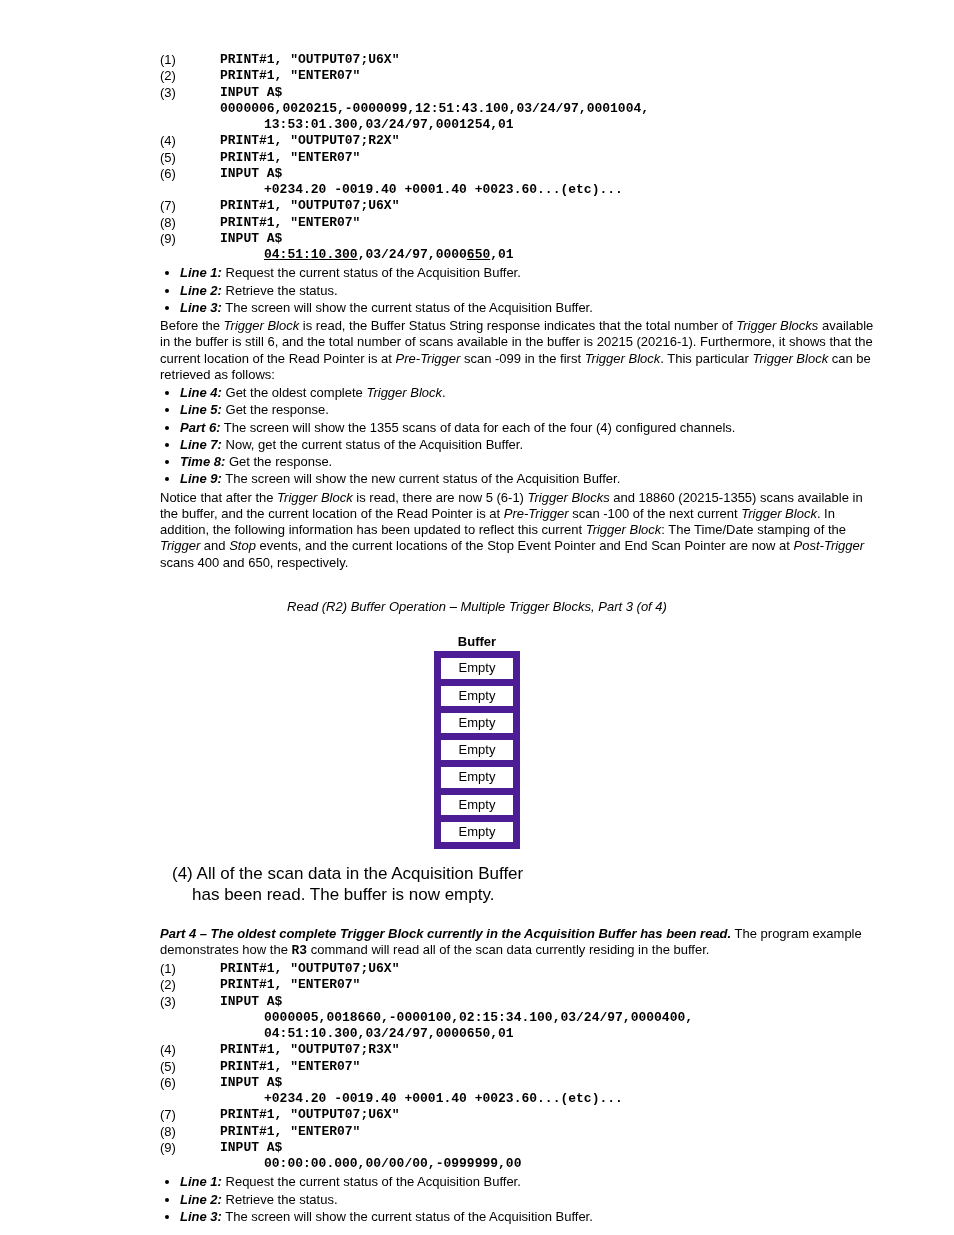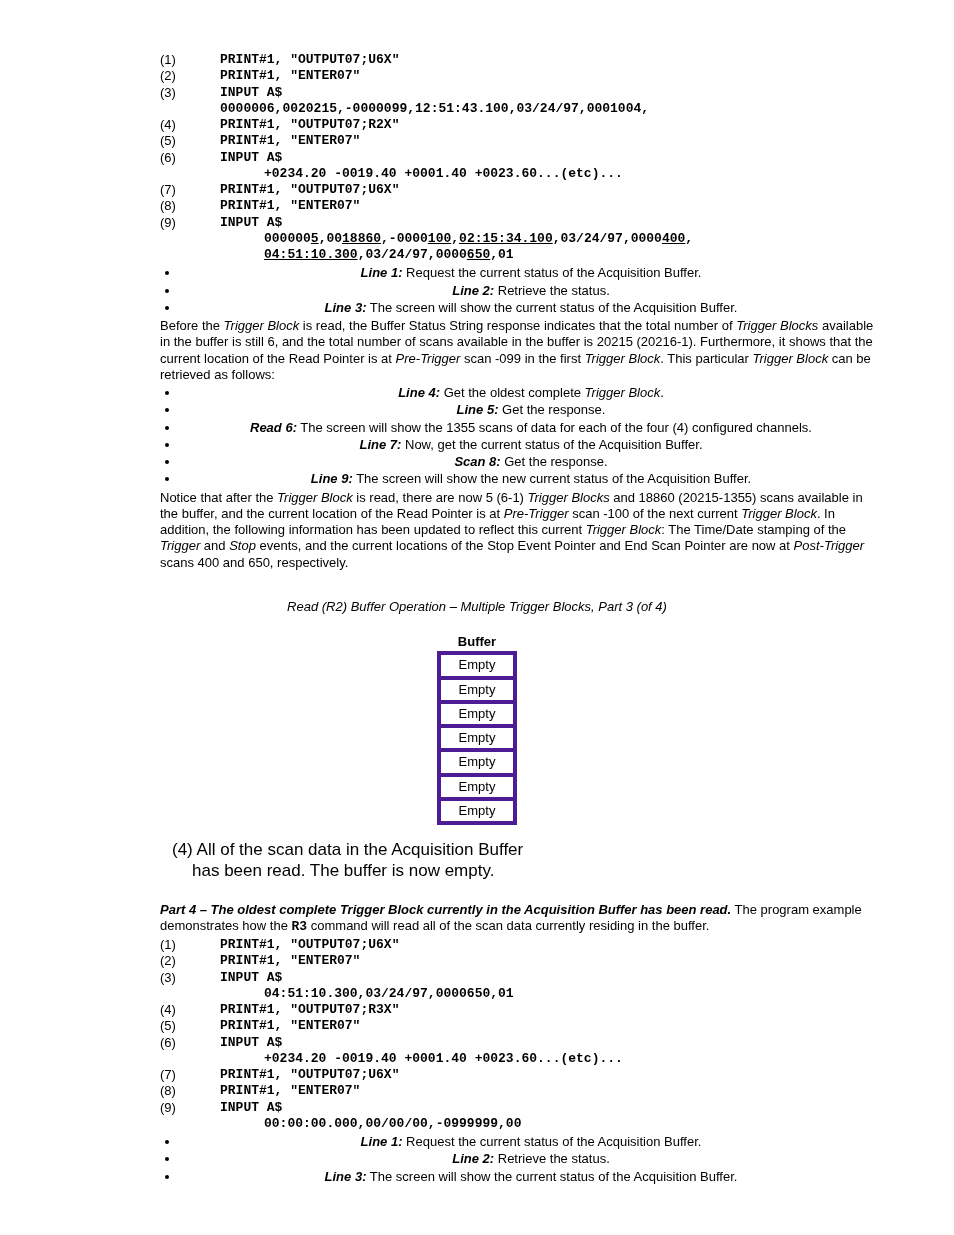--- a/index.html
+++ b/index.html
@@ -11,30 +11,30 @@
     padding: 52px 72px 40px 72px;
     width: 954px;
     box-sizing: border-box;
     line-height: 1.25;
   }
   .mono { font-family: "Courier New", Courier, monospace; font-weight: bold; }
   .code-line { display: flex; }
   .code-line .num { width: 60px; font-family: Arial; font-size: 13px; }
   .code-line .cmd { font-family: "Courier New", monospace; font-weight: bold; }
   .indent-output { margin-left: 148px; font-family: "Courier New", monospace; font-weight: bold; }
-  .bullets { margin: 2px 0 2px 88px; padding: 0; list-style: disc; text-align: center; }
+  .bullets { margin: 2px 0 2px 88px; padding: 0; list-style: disc; }
   .bullets li { margin: 0 0 1px 20px; }
   .bullets li .lbl { font-weight: bold; font-style: italic; }
   .para { margin: 2px 0 2px 88px; }
   .ital { font-style: italic; }
   .caption { text-align: center; font-style: italic; margin: 28px 0 18px 0; font-size: 13px; }
   .buffer-wrap { width: 100%; text-align: center; }
   .buffer-table { margin: 0 auto; border-collapse: collapse; padding-left: 24px; }
   .buffer-table th { font-weight: bold; padding: 1px 18px; border: 1px solid #000; border-top: none; border-left: none; border-right: none; }
-  .buffer-table td { border: 4px solid #4c1d95; padding: 2px 18px; font-size: 13px; }
+  .buffer-table td { border: 7px solid #4c1d95; padding: 2px 18px; font-size: 13px; }
   .buffer-note { margin: 14px 0 20px 100px; font-size: 17px; }
   .part-hdr { margin: 10px 0 2px 88px; }
   .part-hdr .bi { font-weight: bold; font-style: italic; }
   .underline { text-decoration: underline; }
 </style>
 </head>
 <body>
 
 <div>
   <div class="code-line" style="margin-left: 88px;">
@@ -43,20 +43,21 @@
     </div>
   <div style="margin-left:88px" class="code-line">
       <span class="num">(2)</span>
       <span class="cmd">PRINT#1, "ENTER07"</span>
     </div>
   <div style="margin-left:88px" class="code-line">
       <span class="num">(3)</span>
       <span class="cmd">INPUT A$</span>
     </div>
   <div class="indent-output" style="">0000006,0020215,-0000099,12:51:43.100,03/24/97,0001004,</div>
+  <div class="indent-output" style="margin-left:192px">13:53:01.300,03/24/97,0001254,01</div>
   <div style="margin-left:88px" class="code-line">
       <span class="num">(4)</span>
       <span class="cmd">PRINT#1, "OUTPUT07;R2X"</span>
     </div>
   <div style="margin-left:88px" class="code-line">
       <span class="num">(5)</span>
       <span class="cmd">PRINT#1, "ENTER07"</span>
     </div>
   <div style="margin-left:88px" class="code-line">
       <span class="num">(6)</span>
@@ -68,40 +69,39 @@
       <span class="cmd">PRINT#1, "OUTPUT07;U6X"</span>
     </div>
   <div style="margin-left:88px" class="code-line">
       <span class="num">(8)</span>
       <span class="cmd">PRINT#1, "ENTER07"</span>
     </div>
   <div style="margin-left:88px" class="code-line">
       <span class="num">(9)</span>
       <span class="cmd">INPUT A$</span>
     </div>
-  <div class="indent-output" style="margin-left:192px"><span>000000</span><span class="underline">5</span><span>,00</span><span class="underline">18860</span><span>,-0000</span><span class="underline">100</span><span>,</span><span class="underline">02:15:34.100</span><span>,03/24/97,0000</span><span class="underline">400</span><span>,</span></div>
   <div class="indent-output" style="margin-left:192px"><span class="underline">04:51:10.300</span><span>,03/24/97,0000</span><span class="underline">650</span><span>,01</span></div>
 </div>
 
 <ul class="bullets">
   <li><span class="lbl">Line 1:</span><span> Request the current status of the Acquisition Buffer.</span></li>
   <li><span class="lbl">Line 2:</span><span> Retrieve the status.</span></li>
   <li><span class="lbl">Line 3:</span><span> The screen will show the current status of the Acquisition Buffer.</span></li>
 </ul>
 
 <div class="para">
   <span>Before the </span><span class="ital">Trigger Block</span><span> is read, the Buffer Status String response indicates that the total number of </span><span class="ital">Trigger Blocks</span><span> available in the buffer is still 6, and the total number of scans available in the buffer is 20215 (20216-1).  Furthermore, it shows that the current location of the Read Pointer is at </span><span class="ital">Pre-Trigger</span><span> scan -099 in the first </span><span class="ital">Trigger Block</span><span>.  This particular </span><span class="ital">Trigger Block</span><span> can be retrieved as follows:</span>
 </div>
 
 <ul class="bullets">
   <li><span class="lbl">Line 4:</span><span> Get the oldest complete </span><span class="ital">Trigger Block</span><span>.</span></li>
   <li><span class="lbl">Line 5:</span><span> Get the response.</span></li>
-  <li><span class="lbl">Read 6:</span><span> The screen will show the 1355 scans of data for each of the four (4) configured channels.</span></li>
+  <li><span class="lbl">Part 6:</span><span> The screen will show the 1355 scans of data for each of the four (4) configured channels.</span></li>
   <li><span class="lbl">Line 7:</span><span> Now, get the current status of the Acquisition Buffer.</span></li>
-  <li><span class="lbl">Scan 8:</span><span> Get the response.</span></li>
+  <li><span class="lbl">Time 8:</span><span> Get the response.</span></li>
   <li><span class="lbl">Line 9:</span><span> The screen will show the new current status of the Acquisition Buffer.</span></li>
 </ul>
 
 <div class="para">
   <span>Notice that after the </span><span class="ital">Trigger Block</span><span> is read, there are now 5 (6-1) </span><span class="ital">Trigger Blocks</span><span> and 18860 (20215-1355) scans available in the buffer, and the current location of the Read Pointer is at </span><span class="ital">Pre-Trigger</span><span> scan -100 of the next current </span><span class="ital">Trigger Block</span><span>.  In addition, the following information has been updated to reflect this current </span><span class="ital">Trigger Block</span><span>: The Time/Date stamping of the </span><span class="ital">Trigger</span><span> and </span><span class="ital">Stop</span><span> events, and the current locations of the Stop Event Pointer and End Scan Pointer are now at </span><span class="ital">Post-Trigger</span><span> scans 400 and 650, respectively.</span>
 </div>
 
 <div class="caption">Read (R2) Buffer Operation – Multiple Trigger Blocks, Part 3 (of 4)</div>
 
 <div class="buffer-wrap">
@@ -150,20 +150,21 @@
       <span class="cmd">PRINT#1, "OUTPUT07;U6X"</span>
     </div>
   <div style="margin-left:88px" class="code-line">
       <span class="num">(2)</span>
       <span class="cmd">PRINT#1, "ENTER07"</span>
     </div>
   <div style="margin-left:88px" class="code-line">
       <span class="num">(3)</span>
       <span class="cmd">INPUT A$</span>
     </div>
+  <div class="indent-output" style="margin-left:192px">0000005,0018660,-0000100,02:15:34.100,03/24/97,0000400,</div>
   <div class="indent-output" style="margin-left:192px">04:51:10.300,03/24/97,0000650,01</div>
   <div style="margin-left:88px" class="code-line">
       <span class="num">(4)</span>
       <span class="cmd">PRINT#1, "OUTPUT07;R3X"</span>
     </div>
   <div style="margin-left:88px" class="code-line">
       <span class="num">(5)</span>
       <span class="cmd">PRINT#1, "ENTER07"</span>
     </div>
   <div style="margin-left:88px" class="code-line">

